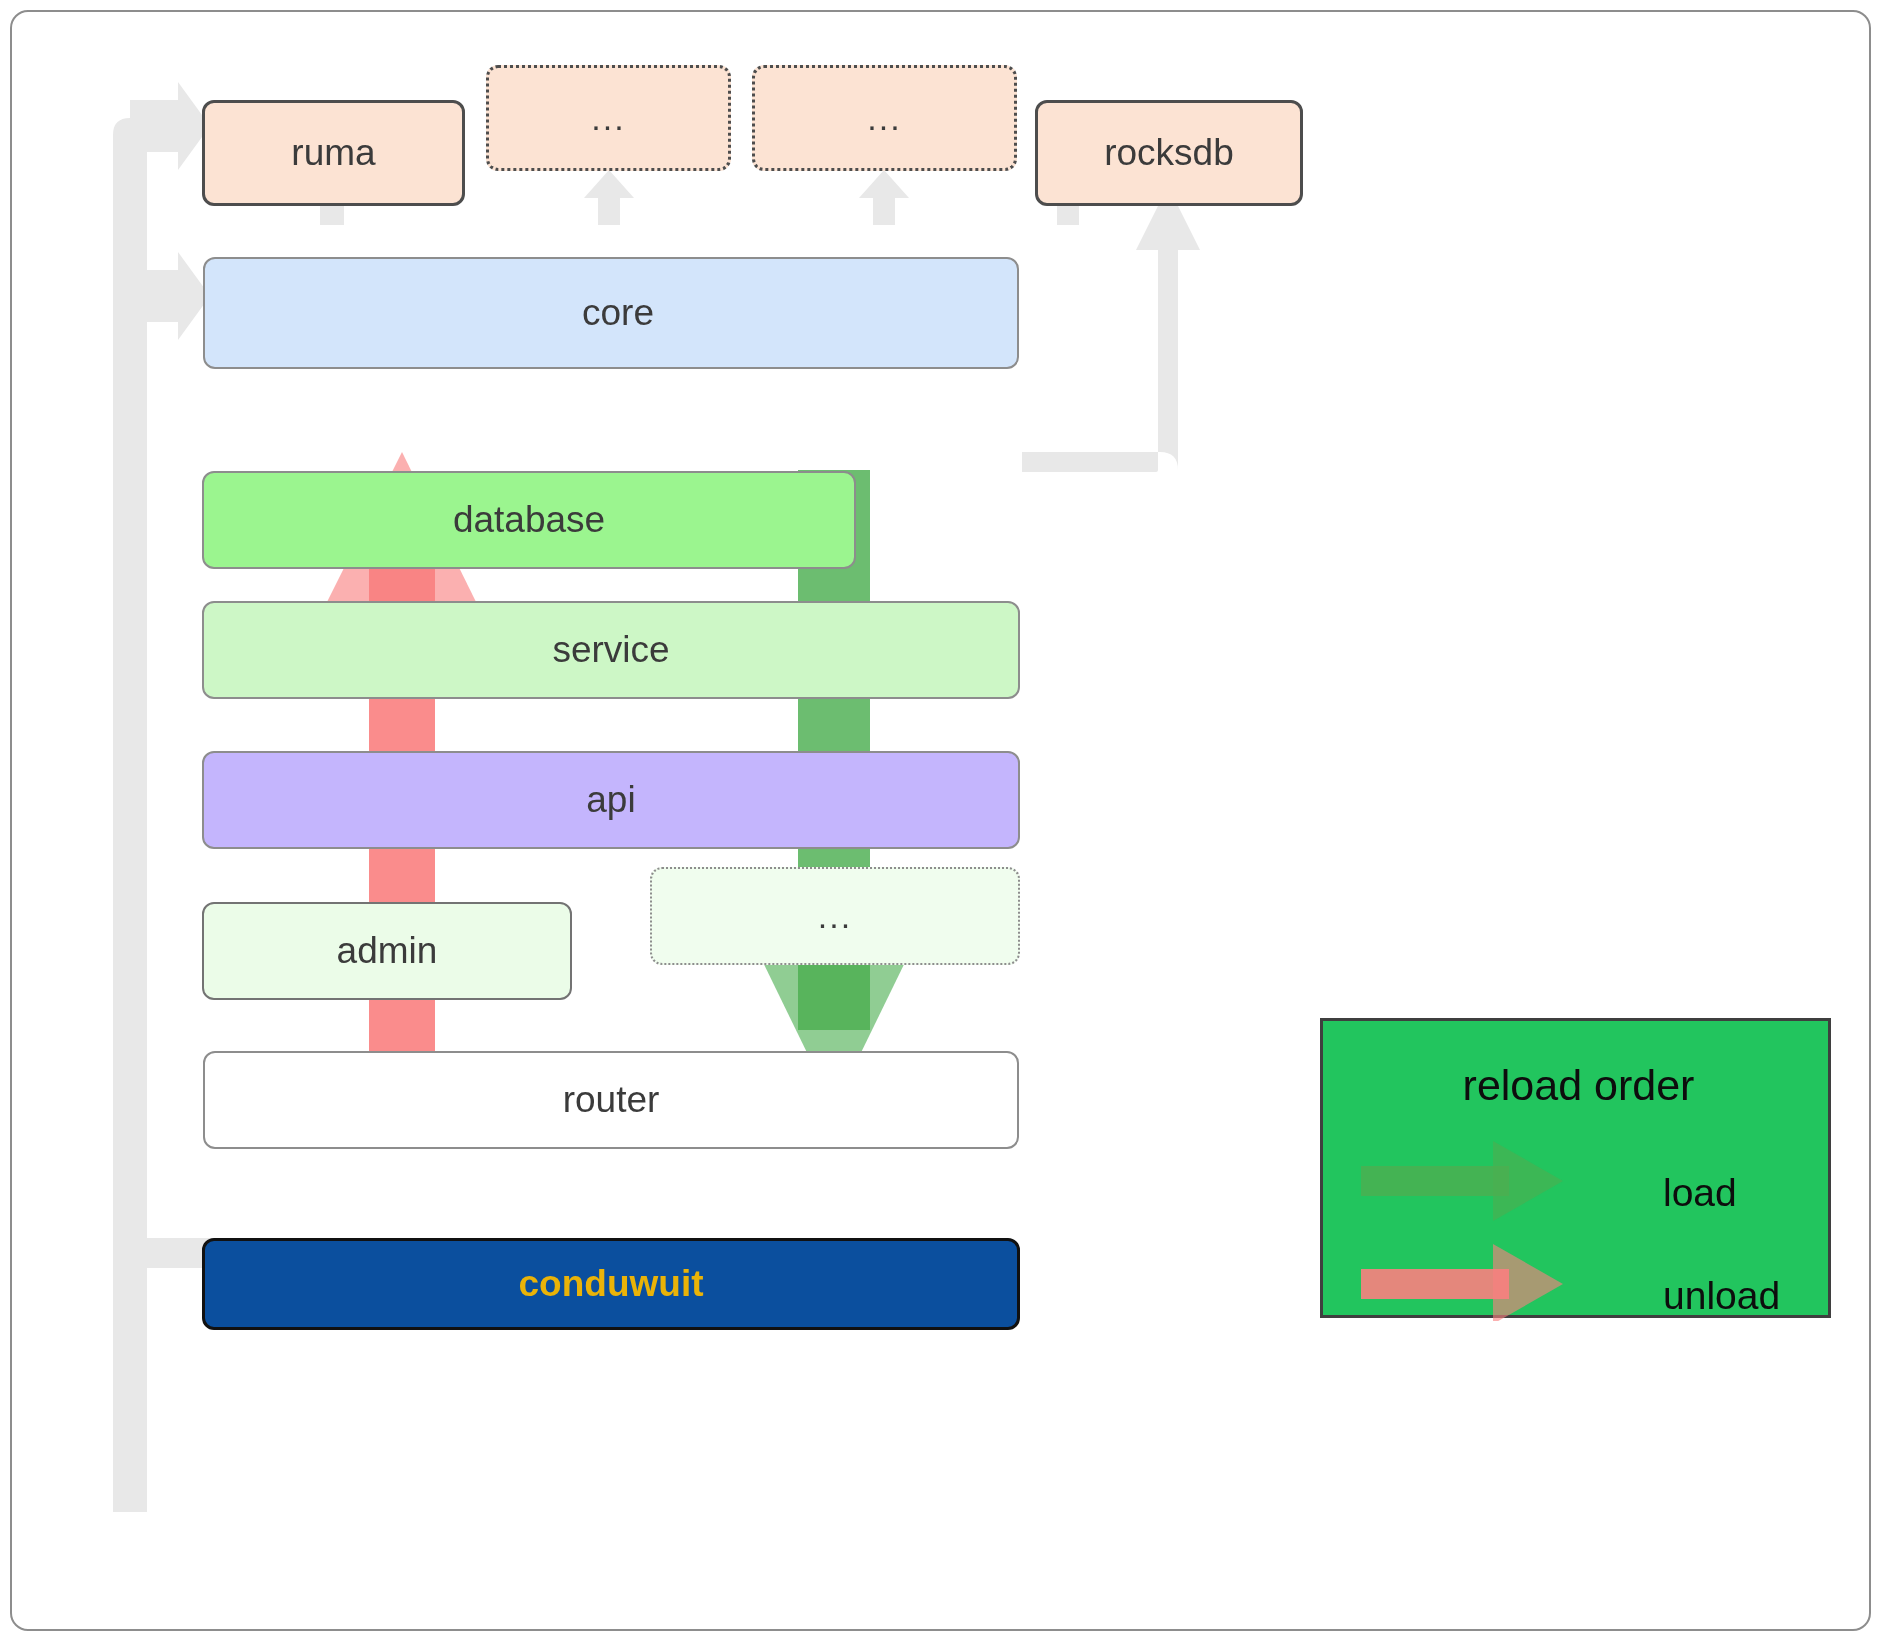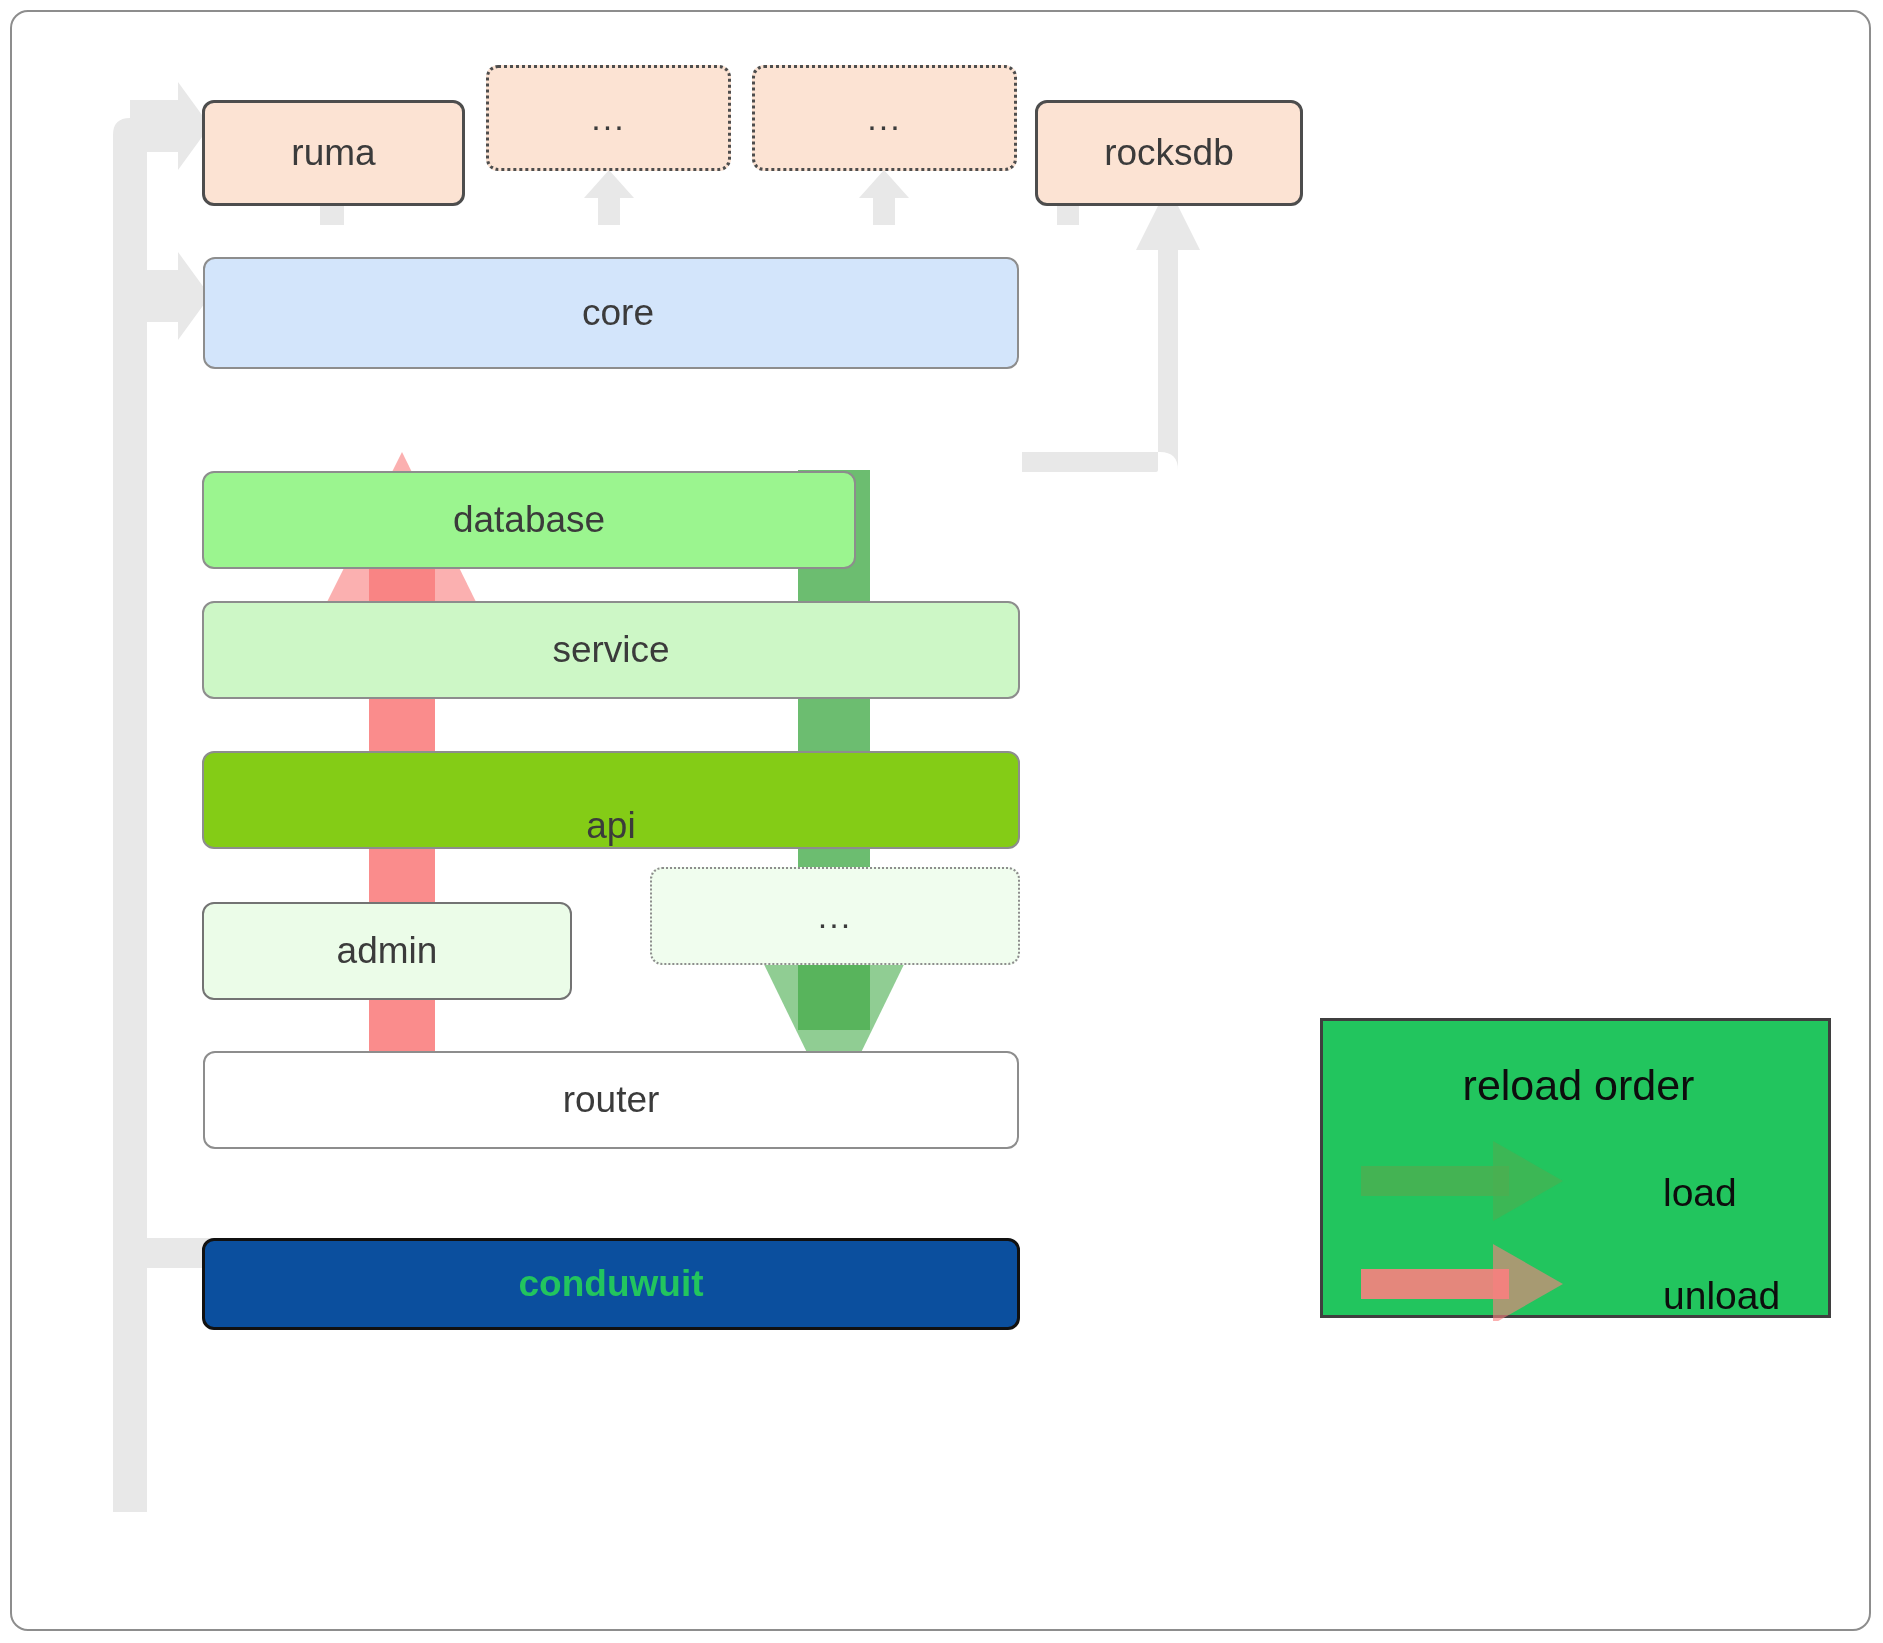--- a/index.html
+++ b/index.html
@@ -11,25 +11,25 @@
   .node{position:absolute;box-sizing:border-box;display:flex;align-items:center;
         justify-content:center;border-radius:12px;color:#3b3b3b;}
   .node span{pointer-events:none;}
 
   .ext-solid{background:#fce3d3;border:3px solid #4d4d4d;}
   .ext-dotted{background:#fce3d3;border:3px dotted #4d4d4d;}
 
   .core-box{background:#d3e5fb;border:2px solid #8d8d8d;}
   .db-box{background:#9bf58f;border:2px solid #8d8d8d;}
   .service-box{background:#cdf7c6;border:2px solid #8d8d8d;}
-  .api-box{background:#84cc16;border:2px solid #8d8d8d;align-items:flex-end;}
+  .api-box{background:#c4b5fd;border:2px solid #8d8d8d;}
   .admin-box{background:#ebfce8;border:2px solid #737373;}
   .dots-box{background:#f0fdee;border:2px dotted #8d8d8d;}
   .router-box{background:#ffffff;border:2px solid #8d8d8d;}
-  .conduwuit-box{background:#0b4f9e;border:3px solid #111111;color:#22c55e;font-weight:bold;}
+  .conduwuit-box{background:#0b4f9e;border:3px solid #111111;color:#eab308;font-weight:bold;}
 
   .lbl-xl{font-size:37px;margin-top:35px;}
   .lbl-dots{font-size:34px;letter-spacing:2px;}
 
   .svg-layer{position:absolute;left:0;top:0;width:1883px;height:1643px;pointer-events:none;}
 
   .legend{position:absolute;left:1320px;top:1018px;width:511px;height:300px;
           background:#22c55e;border:3px solid #3f3f3f;box-sizing:border-box;}
   .legend-title{position:absolute;left:0;top:40px;width:511px;text-align:center;
                 font-size:43px;color:#0d0d0d;}

